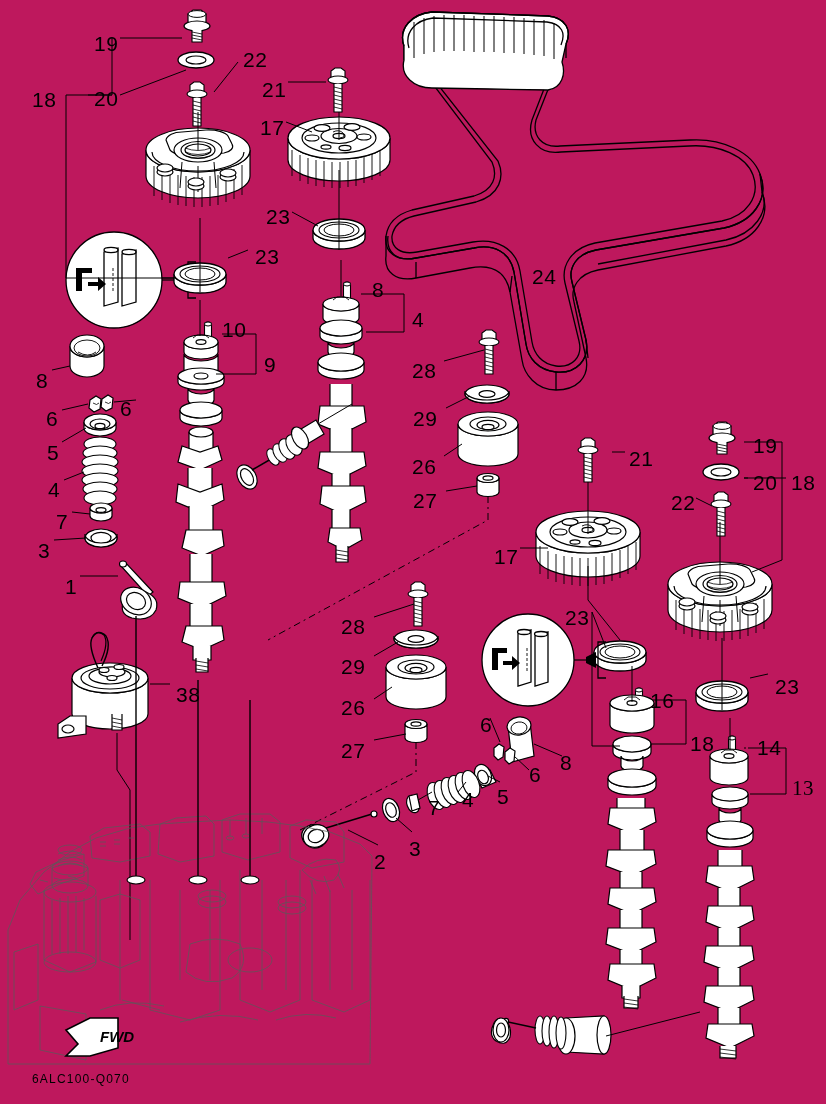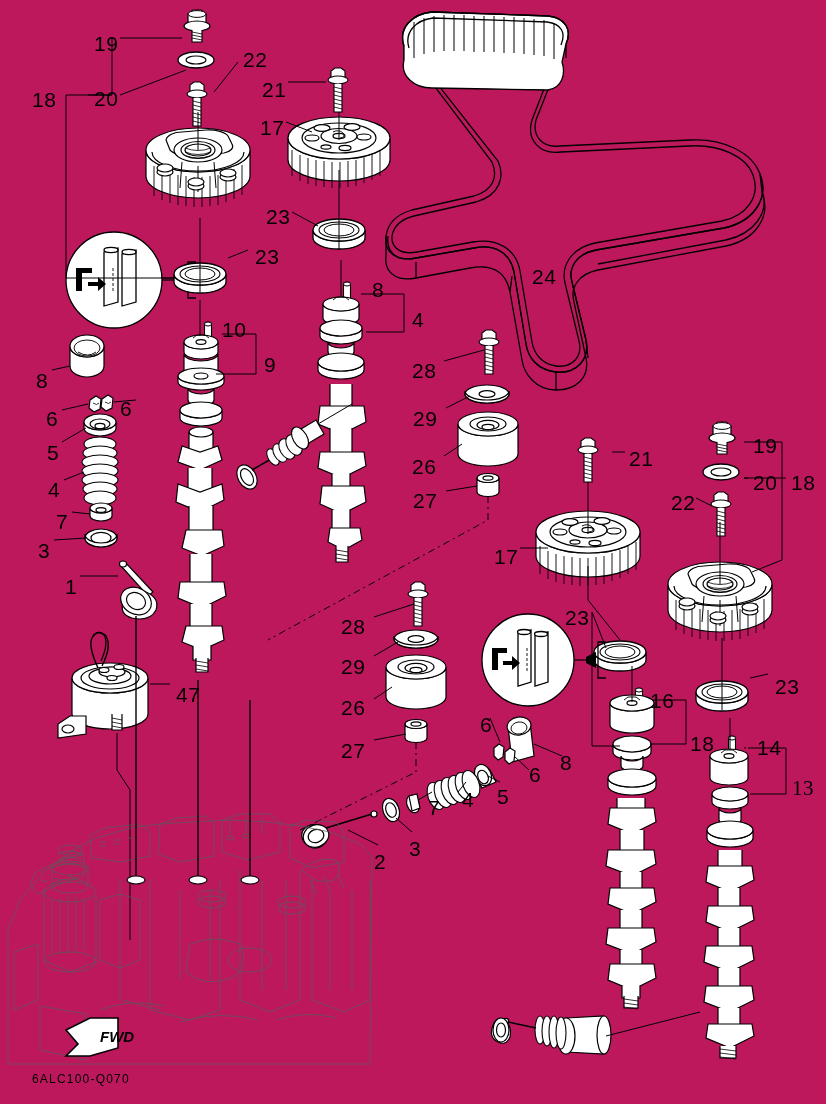--- a/index.html
+++ b/index.html
@@ -726,18 +726,18 @@
 <div class="cal" style="left:757px;top:737px;">14</div>
 <div class="cal" style="left:792px;top:778px;font-family:Liberation Serif, serif;">13</div>
 <div class="cal" style="left:480px;top:714px;">6</div>
 <div class="cal" style="left:560px;top:752px;">8</div>
 <div class="cal" style="left:529px;top:764px;">6</div>
 <div class="cal" style="left:497px;top:786px;">5</div>
 <div class="cal" style="left:462px;top:789px;">4</div>
 <div class="cal" style="left:428px;top:797px;">7</div>
 <div class="cal" style="left:409px;top:838px;">3</div>
 <div class="cal" style="left:374px;top:851px;">2</div>
-<div class="cal" style="left:176px;top:684px;">47</div>
+<div class="cal" style="left:176px;top:684px;">38</div>
 
 <div class="fwdtxt" style="left:76px;top:1028px;margin-left:24px;">FWD</div>
 <div id="partno">6ALC100-Q070</div>
 
 </div>
 
 </body></html>

